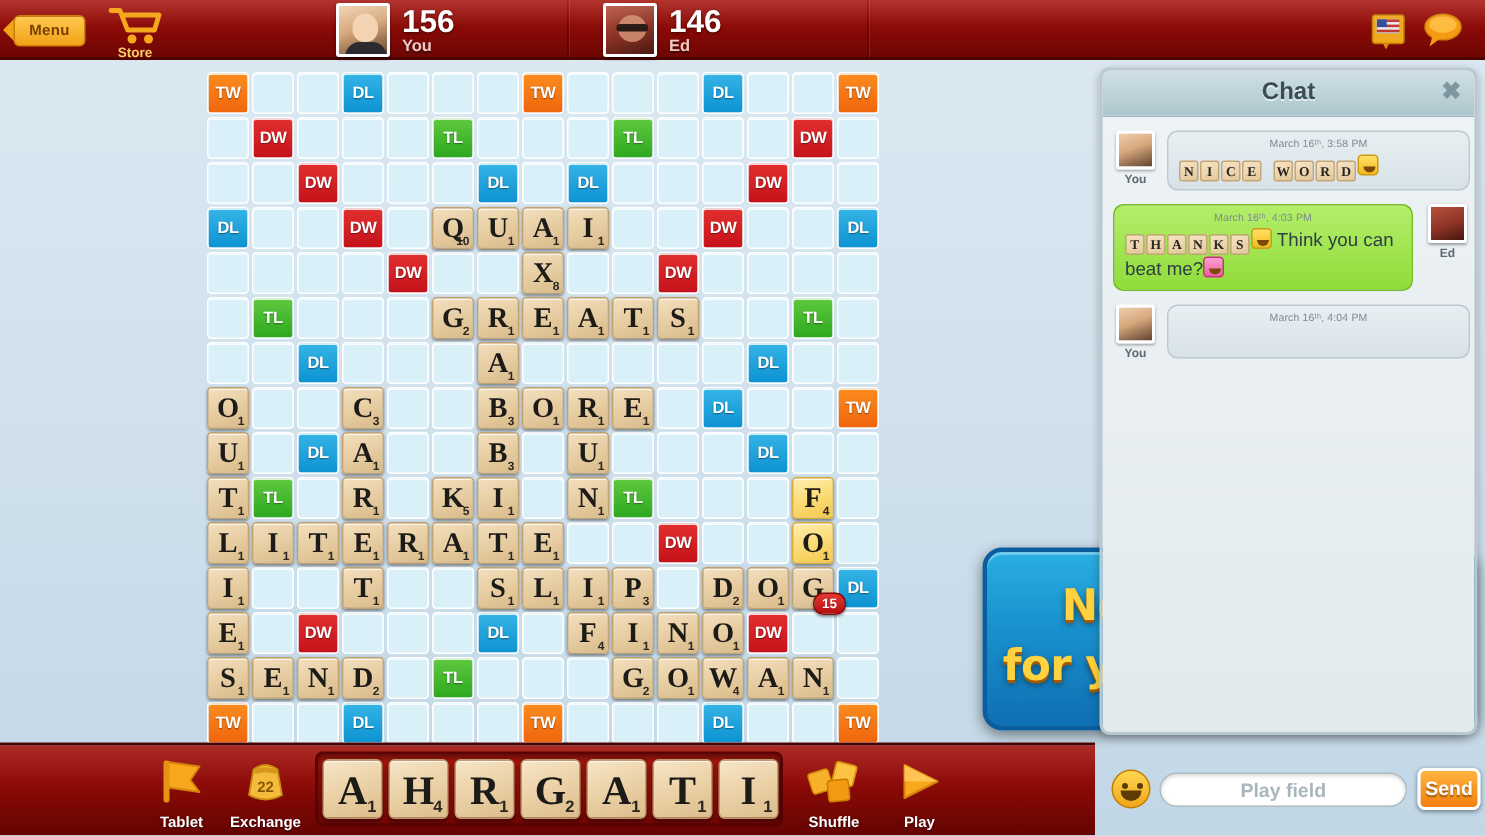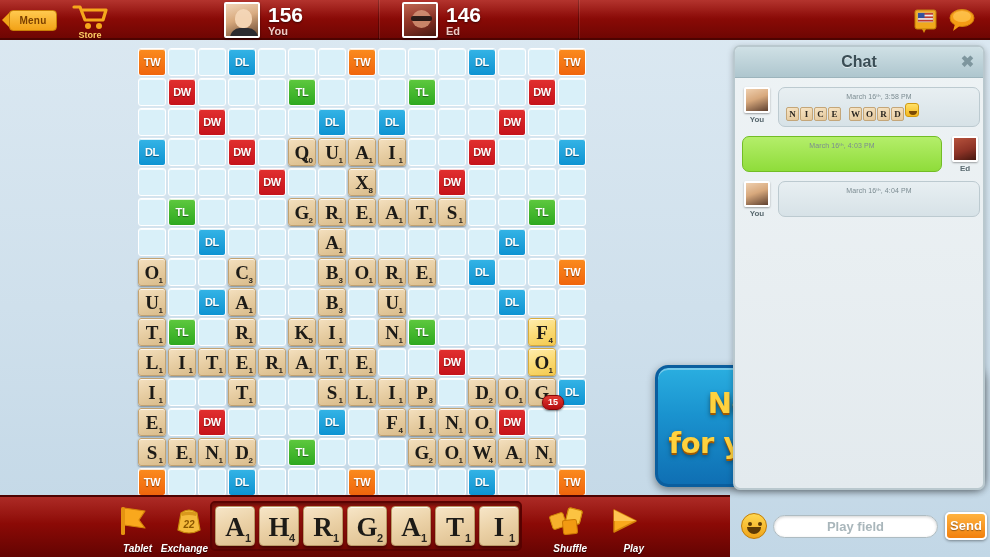--- a/index.html
+++ b/index.html
@@ -81,21 +81,21 @@
     background:linear-gradient(180deg,#e23a32,#b50d10);border:1px solid #8a0608;
     color:#fff;font-size:9px;font-weight:bold;text-align:center;line-height:13px;
     box-shadow:0 1px 2px rgba(0,0,0,.5);z-index:9;}
 
   
   #bottombar{position:absolute;left:0;top:495px;width:730px;height:62px;
     background:linear-gradient(180deg,#a3130d 0%,#8b0a06 45%,#630402 100%);
     border-top:2px solid #4d0301;}
   #bottombar:after{content:"";position:absolute;left:0;top:0;width:100%;height:45%;
     background:linear-gradient(180deg,rgba(255,255,255,.1),rgba(255,255,255,0));}
-  .bbtn{position:absolute;top:4px;width:62px;height:56px;text-align:right;cursor:pointer;z-index:4;font-style:italic;}
+  .bbtn{position:absolute;top:4px;width:62px;height:56px;text-align:center;cursor:pointer;z-index:4;}
   .bbtn .lbl{position:absolute;bottom:3px;left:0;width:100%;font-size:10px;font-weight:bold;
     color:#fff;text-shadow:0 1px 1px rgba(0,0,0,.6);}
   #rack{position:absolute;left:210px;top:501px;width:312px;height:50px;
     background:linear-gradient(180deg,#ab1810,#7a0805);border:2px solid #5a0302;
     border-radius:5px;box-shadow:inset 0 2px 4px rgba(0,0,0,.5);z-index:5;}
   .rtile{position:absolute;top:3px;width:40px;height:40px;border-radius:4px;
     background:linear-gradient(160deg,#f7e6c8 0%,#ecd3a9 45%,#dcbd8c 100%);
     border:1px solid #bb9a68; box-shadow:0 2px 3px rgba(0,0,0,.45),
       inset 0 1px 0 rgba(255,255,255,.8); cursor:pointer;}
   .rtile .L{position:absolute;left:0;top:0;width:100%;height:100%;text-align:center;
@@ -787,20 +787,21 @@
             <div class="mtext"><span class="stile">N</span><span class="stile">I</span><span class="stile">C</span><span class="stile">E</span>&nbsp;&nbsp;<span class="stile">W</span><span class="stile">O</span><span class="stile">R</span><span class="stile">D</span><span class="emo"></span></div>
           </div>
         </div>
         <div class="msgrow">
           <div class="cav" style="right: 2px;">
             <div class="pic" style="background: linear-gradient(160deg, rgb(182, 82, 60), rgb(141, 51, 38) 55%, rgb(69, 23, 15));"></div>
             <div class="nm">Ed</div>
           </div>
           <div class="bubble bub-ed">
             <div class="tstamp">March 16ᵗʰ, 4:03 PM</div>
+            <div class="mtext"><span class="stile">T</span><span class="stile">H</span><span class="stile">A</span><span class="stile">N</span><span class="stile">K</span><span class="stile">S</span><span class="emo"></span> Think you can beat me?<span class="emo pink"></span></div>
           </div>
         </div>
         <div class="msgrow">
           <div class="cav" style="left: 2px;">
             <div class="pic" style="background: linear-gradient(160deg, rgb(239, 207, 174), rgb(215, 168, 124) 45%, rgb(95, 65, 48));"></div>
             <div class="nm">You</div>
           </div>
           <div class="bubble bub-you">
             <div class="tstamp">March 16ᵗʰ, 4:04 PM</div>
           </div>

